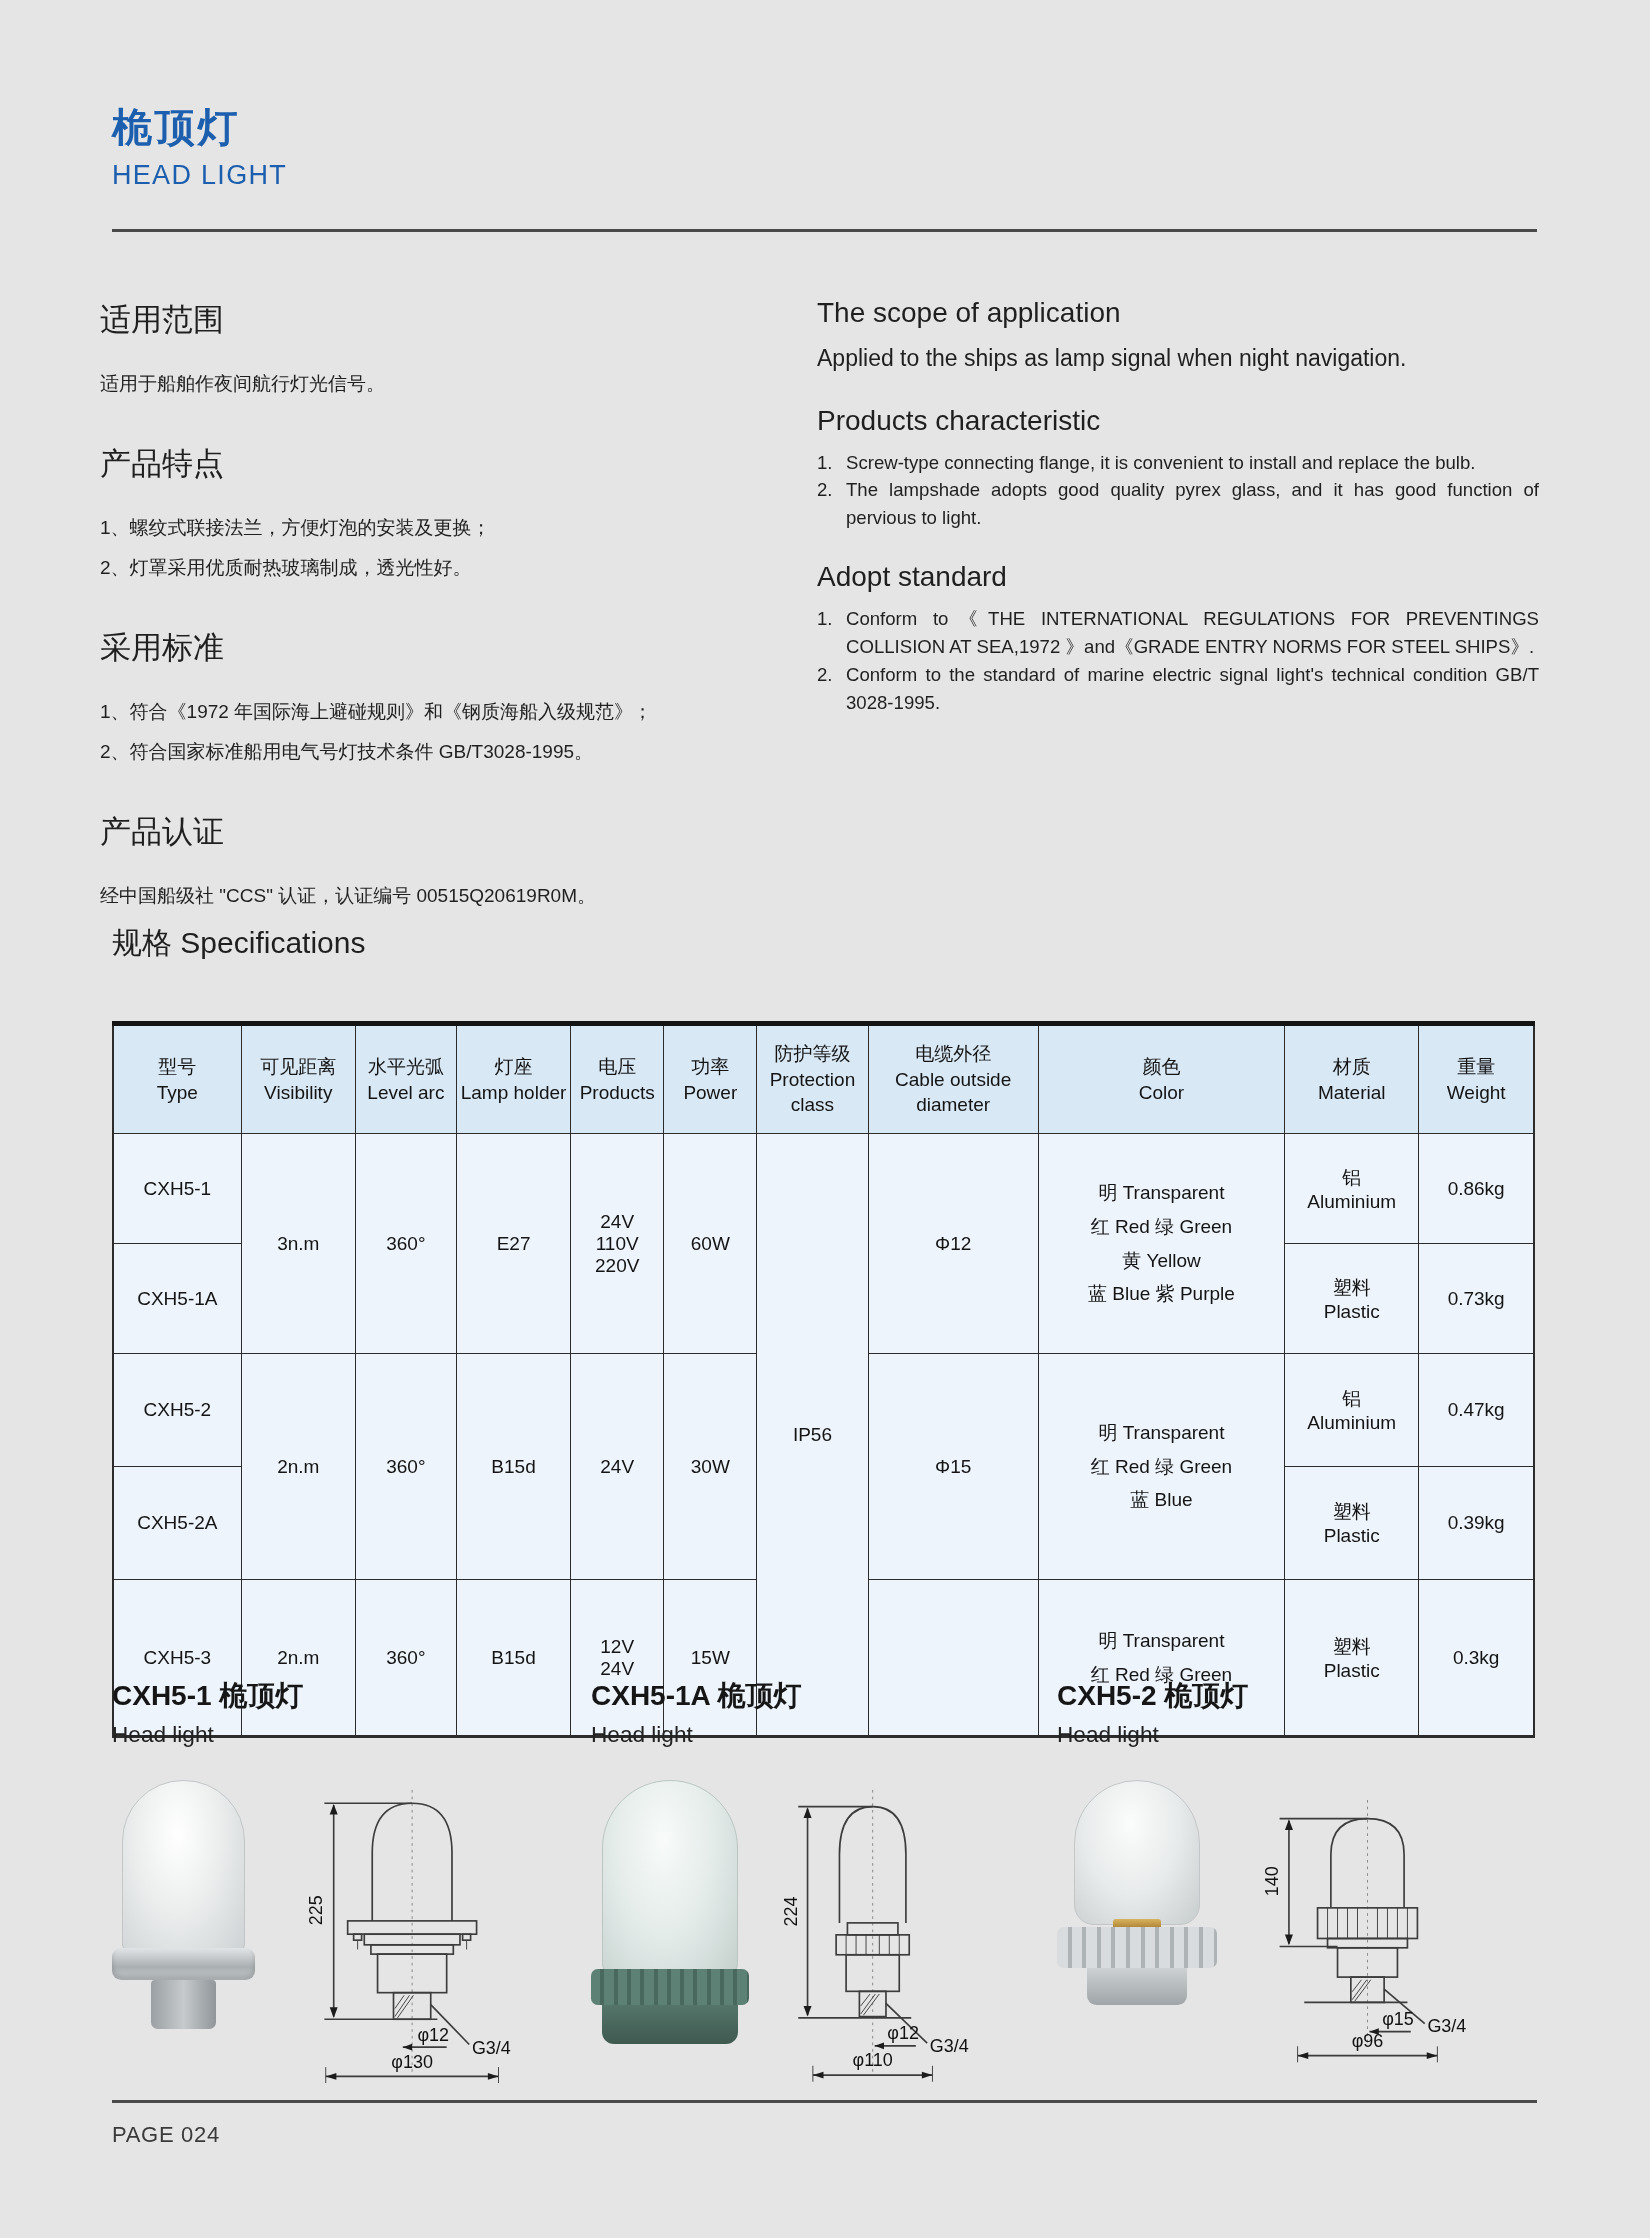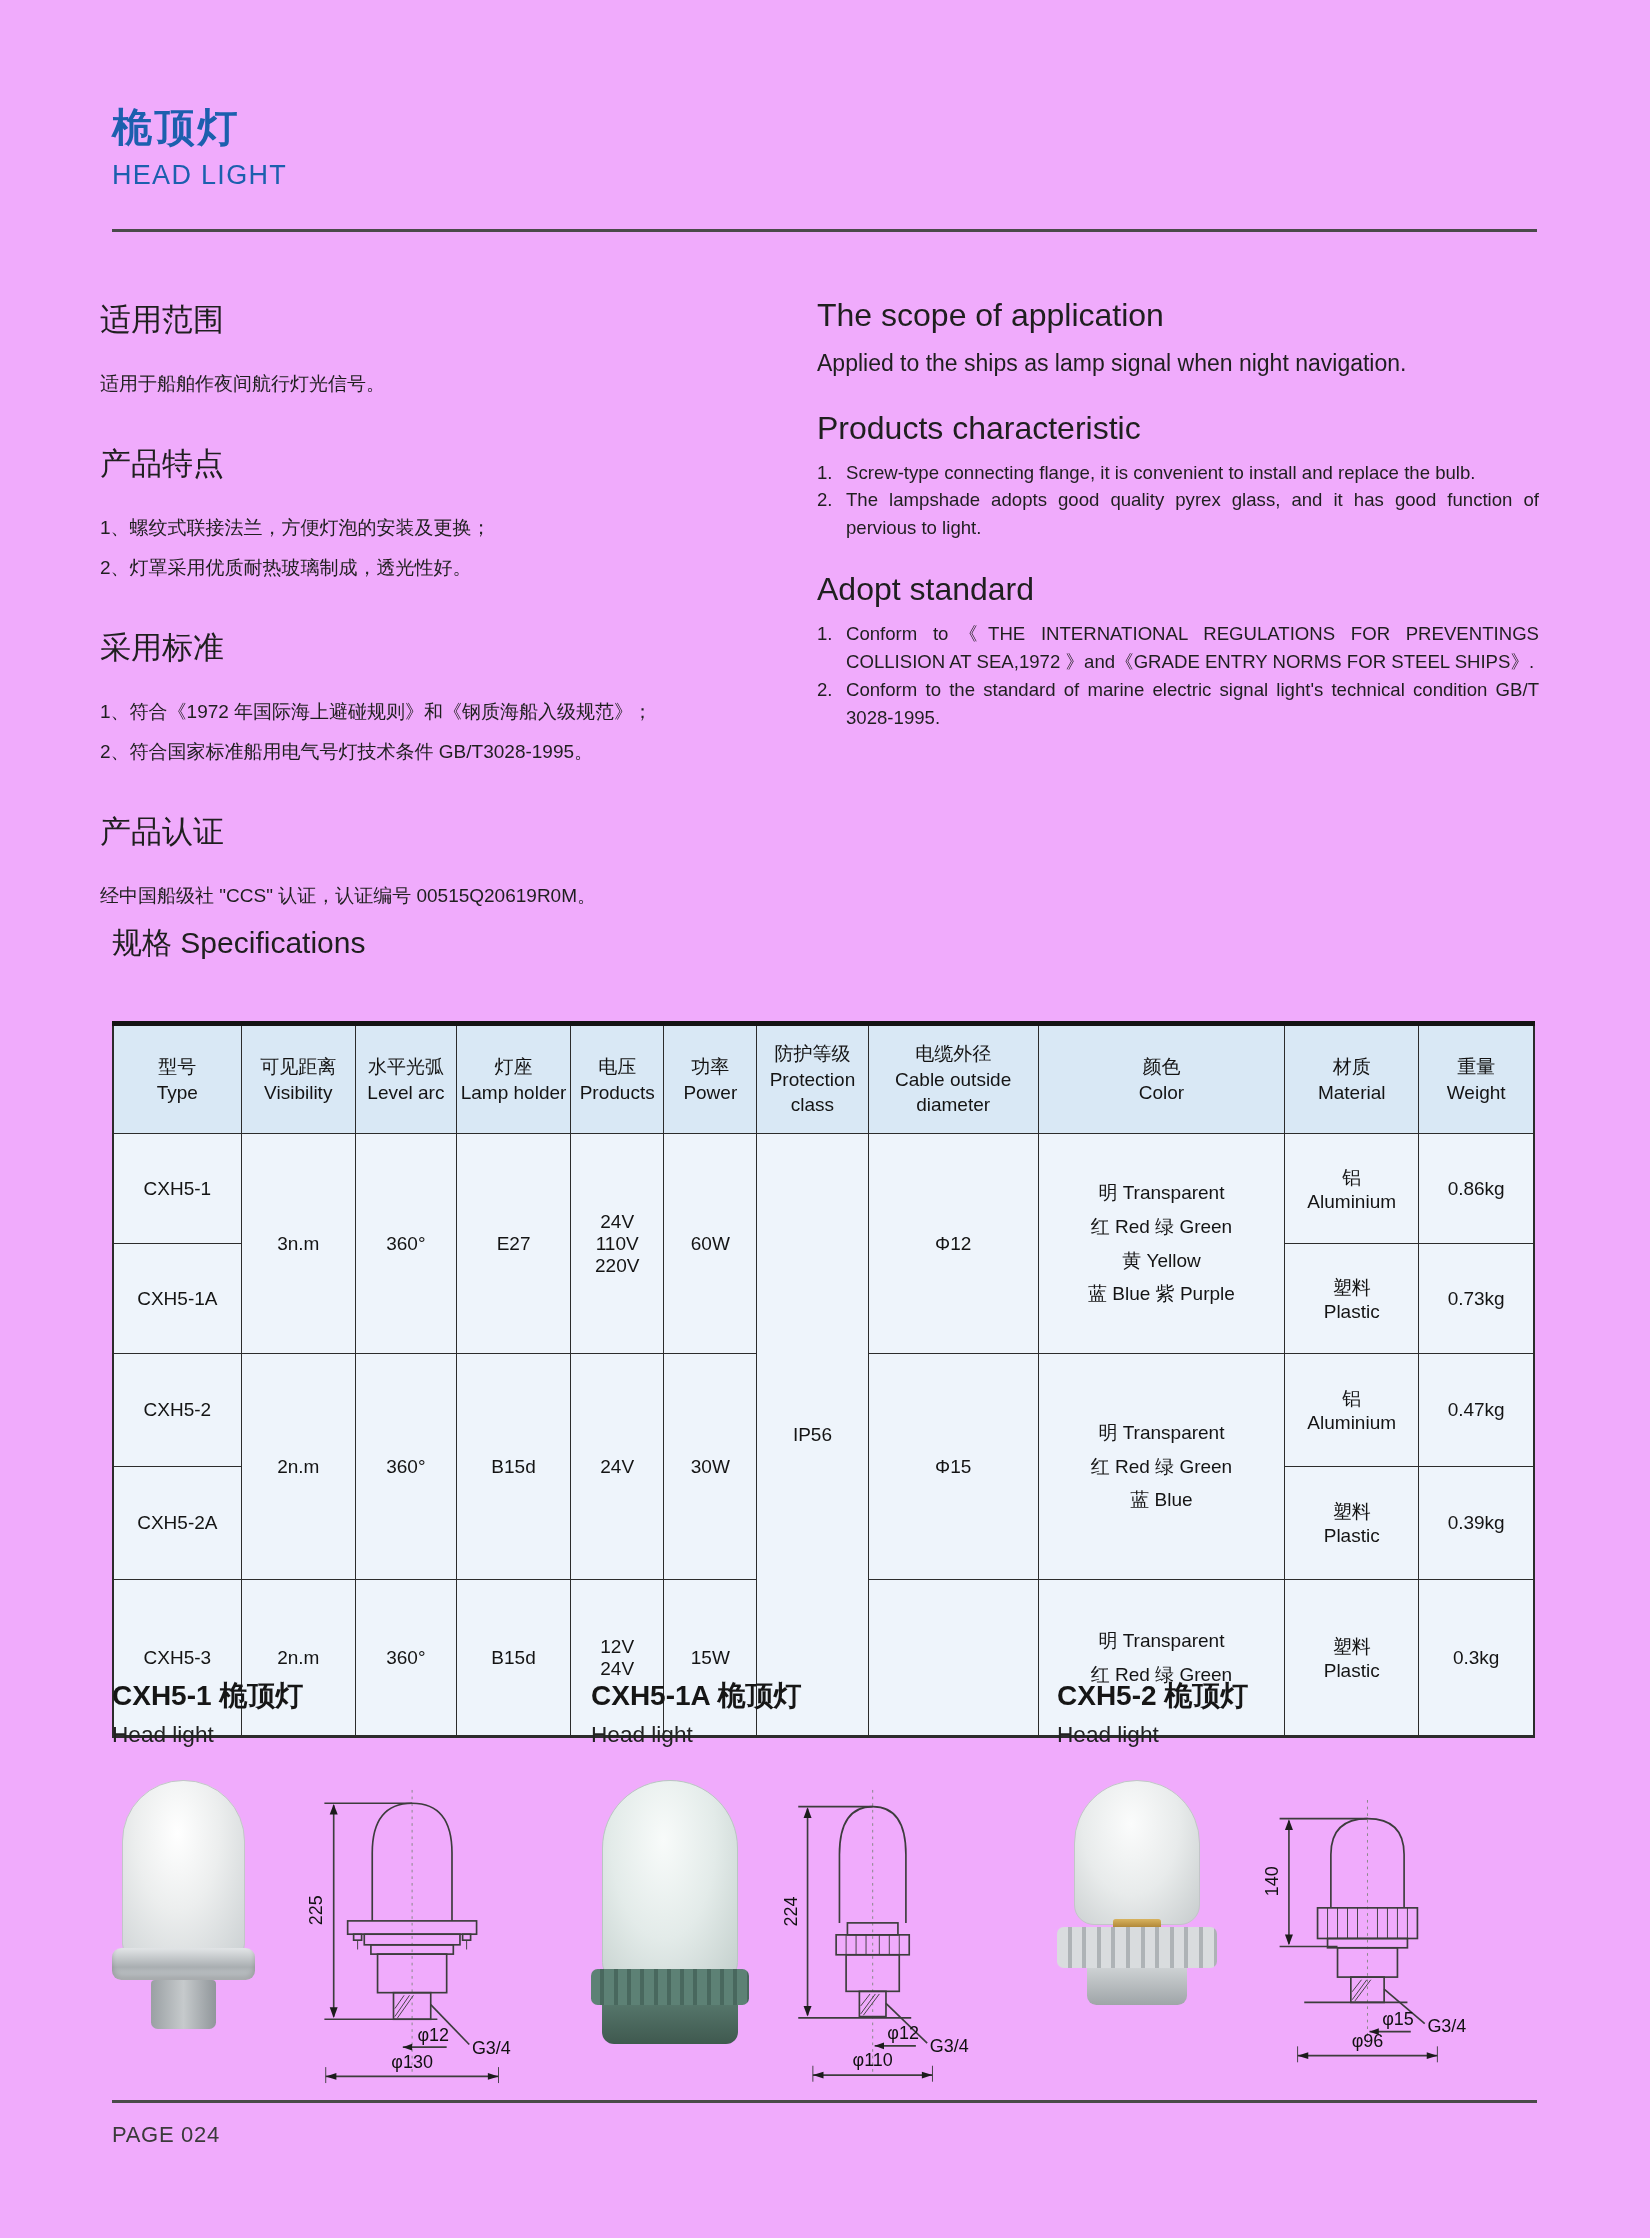--- a/index.html
+++ b/index.html
@@ -1,34 +1,34 @@
 <!DOCTYPE html>
 <html style="font-size:10.6px"><head>
 <meta charset="utf-8">
 <style>
   * { box-sizing: border-box; margin: 0; padding: 0; }
   html,body { background:#ffffff; }
   body { font-family: "Liberation Sans", "DejaVu Sans", sans-serif; color:#222; }
-  #page { position:relative; width:1650px; height:2239px; background:#f0abfc; overflow:hidden; }
+  #page { position:relative; width:1650px; height:2239px; background:#e5e5e5; overflow:hidden; }
 
   
   .title-zh { position:absolute; left:112px; top:100px; font-size:40px; font-weight:bold; color:#1c5fae; letter-spacing:2.7px; }
   .title-en { position:absolute; left:112px; top:160px; font-size:27px; color:#1c5fae; letter-spacing:1.3px; }
   .rule-top { position:absolute; left:112px; top:229px; width:1425px; height:3.3px; background:#4a4a4a; }
   .rule-bottom { position:absolute; left:112px; top:2100px; width:1425px; height:3.3px; background:#4a4a4a; }
   .footer-text { position:absolute; left:112px; top:2122px; font-size:22px; color:#3a3a3a; letter-spacing:0.7px; }
 
   
   .col-zh { position:absolute; left:100px; top:299px; width:642px; }
   .col-en { position:absolute; left:817px; top:297px; width:722px; }
   .col-zh section { margin-bottom:41px; }
   .col-en section { margin-bottom:29px; }
   .zh-h { font-size:31px; font-weight:400; color:#1f1f1f; margin-bottom:25px; }
   .zh-p { font-size:19px; color:#1f1f1f; line-height:1.9; margin-bottom:4px; }
-  .en-h { font-size:32px; font-weight:400; color:#1f1f1f; margin-bottom:12px; }
+  .en-h { font-size:28px; font-weight:400; color:#1f1f1f; margin-bottom:12px; }
   .en-p { font-size:23px; color:#1f1f1f; line-height:1.5; text-align:justify; }
   .en-item { display:flex; font-size:18.6px; color:#1f1f1f; line-height:1.5; }
   .en-num { width:29px; flex:none; }
   .en-text { flex:1; text-align:justify; }
 
   
   .spec-heading { position:absolute; left:112px; top:923px; font-size:30px; font-weight:400; color:#1f1f1f; }
   .spec-wrap { position:absolute; left:112px; top:1021px; }
   table.spec { border-collapse:collapse; table-layout:fixed; width:1423px; background:#eef4fb;
                border:2px solid #2c2c2c; border-top:5.3px solid #141414; border-bottom:3.3px solid #2c2c2c; }

